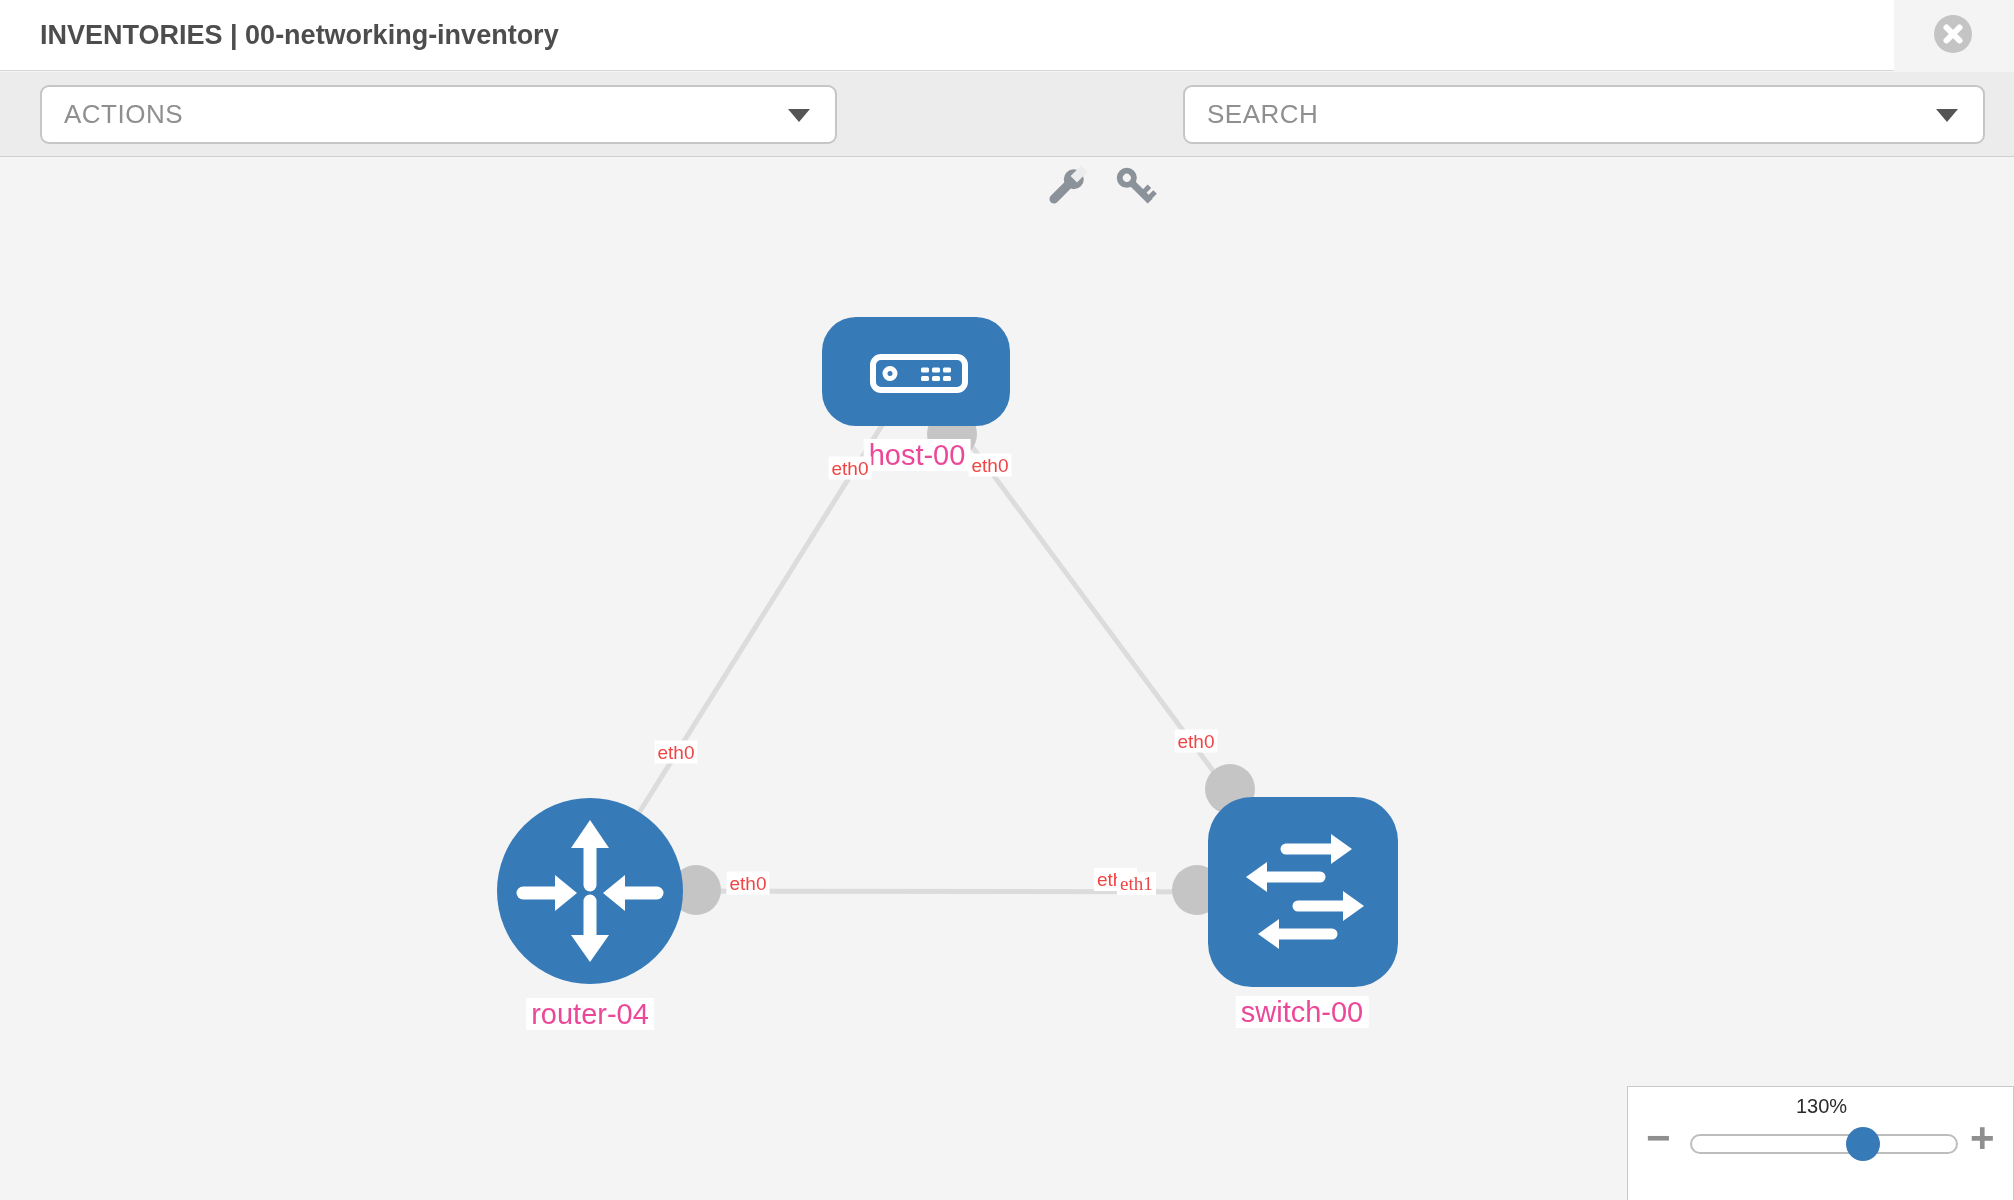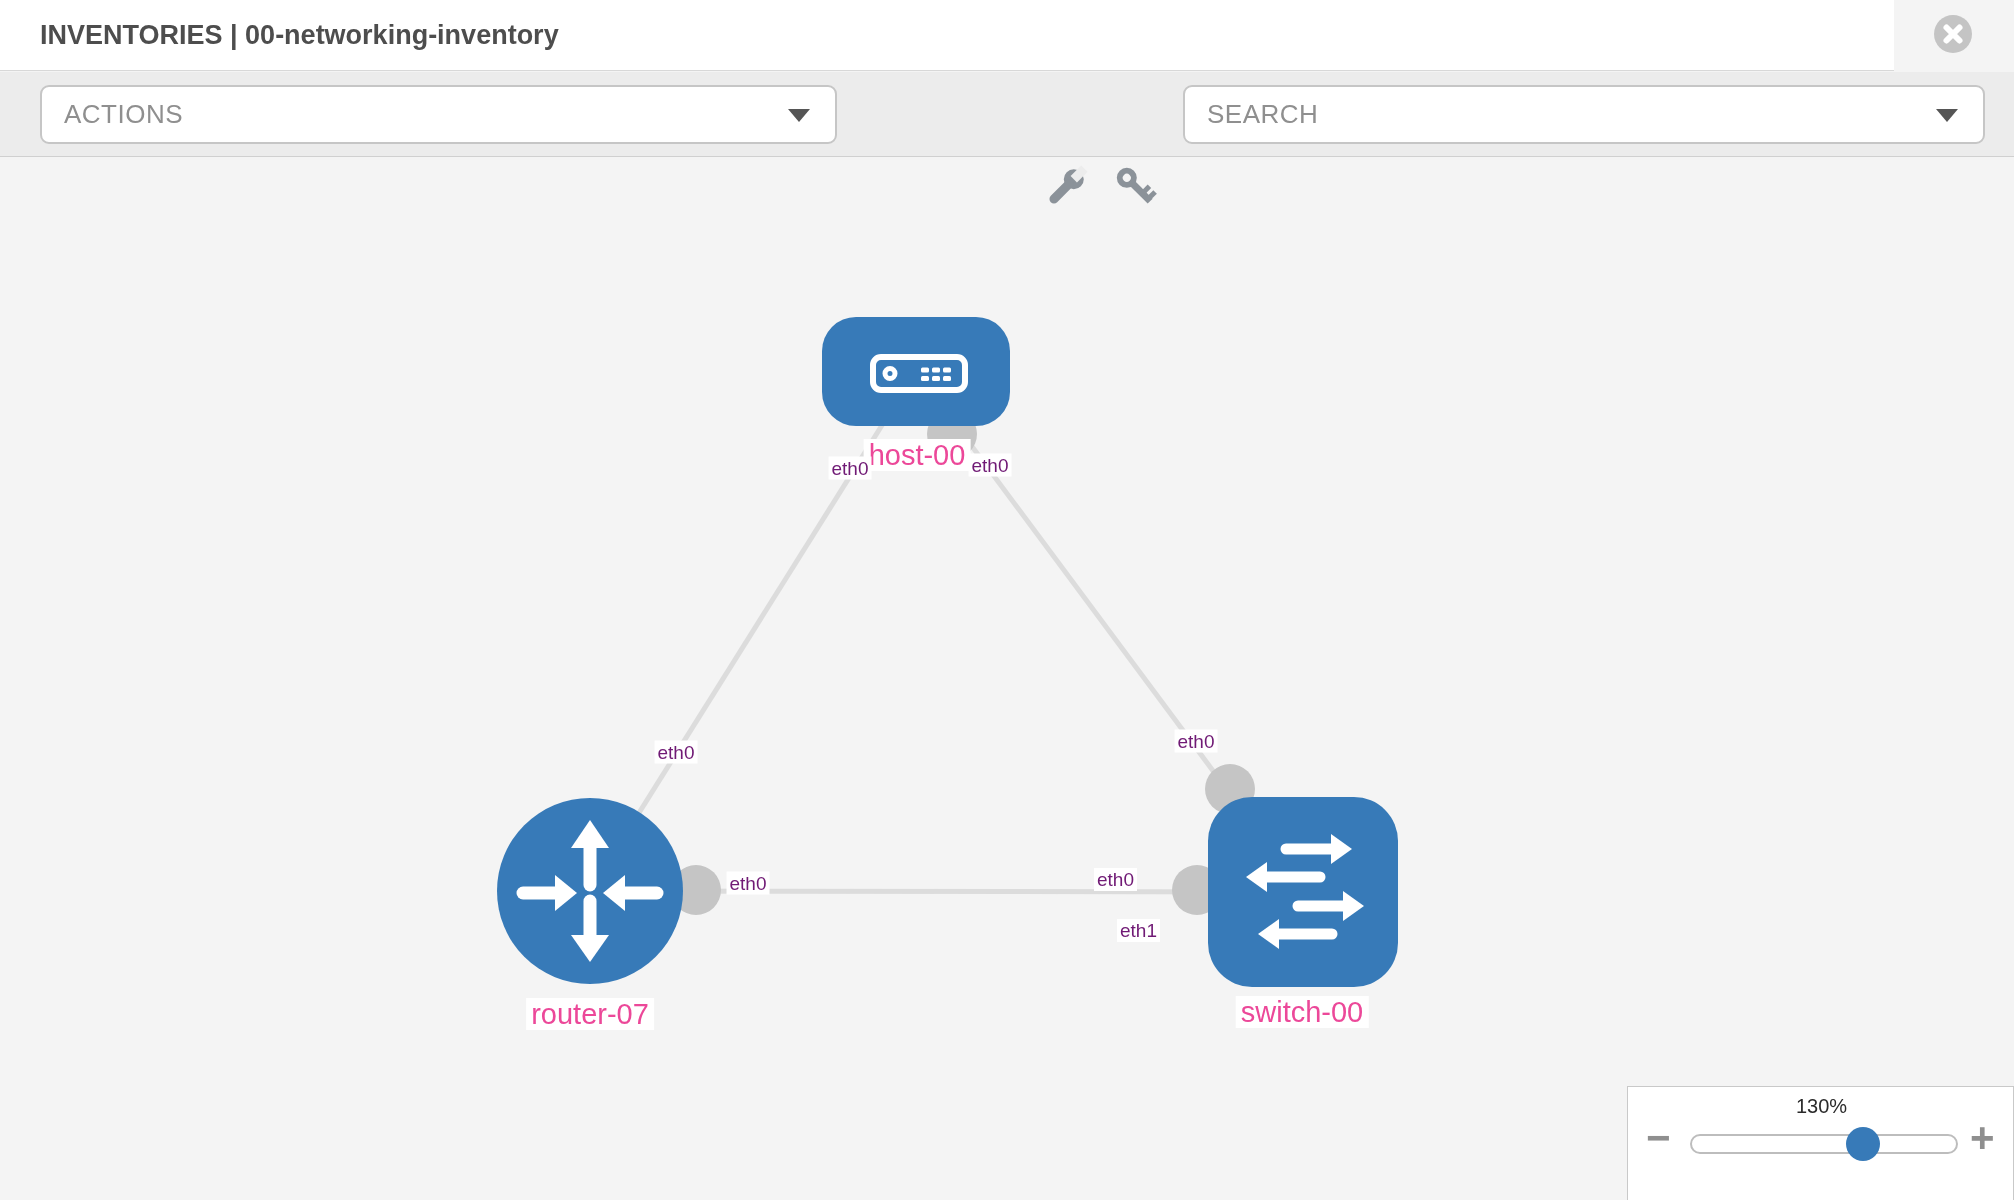--- a/index.html
+++ b/index.html
@@ -48,21 +48,21 @@
 
   
   .canvas {
     position: absolute; left: 0; top: 157px; width: 2014px; height: 1043px;
     background: #f4f4f4; z-index: 1;
   }
   .topology-svg { position: absolute; left: 0; top: 0; }
 
   .graph-label {
     position: absolute; transform: translate(-50%, -50%);
-    background: #ffffff; color: #701a75; white-space: nowrap; z-index: 2;
+    background: #ffffff; color: #ef4444; white-space: nowrap; z-index: 2;
   }
   .node-label { font-size: 29px; line-height: 32px; padding: 0 5px; color: #ec4899; }
   .iface-label { font-size: 19px; line-height: 23px; padding: 0 3px; }
   .iface-abs { transform: none; }  
   .z4 { z-index: 4; } .z5 { z-index: 5; }
 
   
   .zoom-panel {
     position: absolute; left: 1627px; top: 1086px; width: 387px; height: 128px;
     background: #ffffff; border: 1px solid #c9c9c9; z-index: 7;
@@ -188,30 +188,30 @@
         <line x1="1298" y1="749" x2="1343" y2="749"></line>
         <polygon points="1343,734 1343,764 1364,749" stroke="none"></polygon>
         <line x1="1332" y1="777" x2="1279" y2="777"></line>
         <polygon points="1279,762 1279,792 1258,777" stroke="none"></polygon>
       </g>
     </g>
   </svg>
 </div>
 
 <div class="graph-label node-label" style="left:917px; top:455px;">host-00</div>
-<div class="graph-label node-label" style="left:590px; top:1014px;">router-07</div>
+<div class="graph-label node-label" style="left:590px; top:1014px;">router-04</div>
 <div class="graph-label node-label" style="left:1302px; top:1012px;">switch-00</div>
 
 <div class="graph-label iface-label" style="left:850px;  top:468px;">eth0</div>
 <div class="graph-label iface-label" style="left:676px;  top:752px;">eth0</div>
 <div class="graph-label iface-label" style="left:990px;  top:465px;">eth0</div>
 <div class="graph-label iface-label" style="left:1196px; top:741px;">eth0</div>
 <div class="graph-label iface-label" style="left:748px;  top:883px;">eth0</div>
 <div class="graph-label iface-label iface-abs z4" style="left:1094px; top:868px;">eth0</div>
-<div class="graph-label iface-label iface-abs z5" style="left:1117px; top:919px;">eth1</div>
+<div class="graph-label iface-label iface-abs z5" style="left:1117px; top:872px;font-family:Liberation Serif, serif;">eth1</div>
 
 <div class="zoom-panel">
   <div class="zoom-level">130%</div>
   <div class="zoom-minus">−</div>
   <div class="zoom-track"></div>
   <div class="zoom-handle"></div>
   <div class="zoom-plus">+</div>
 </div>
 
 </body></html>

